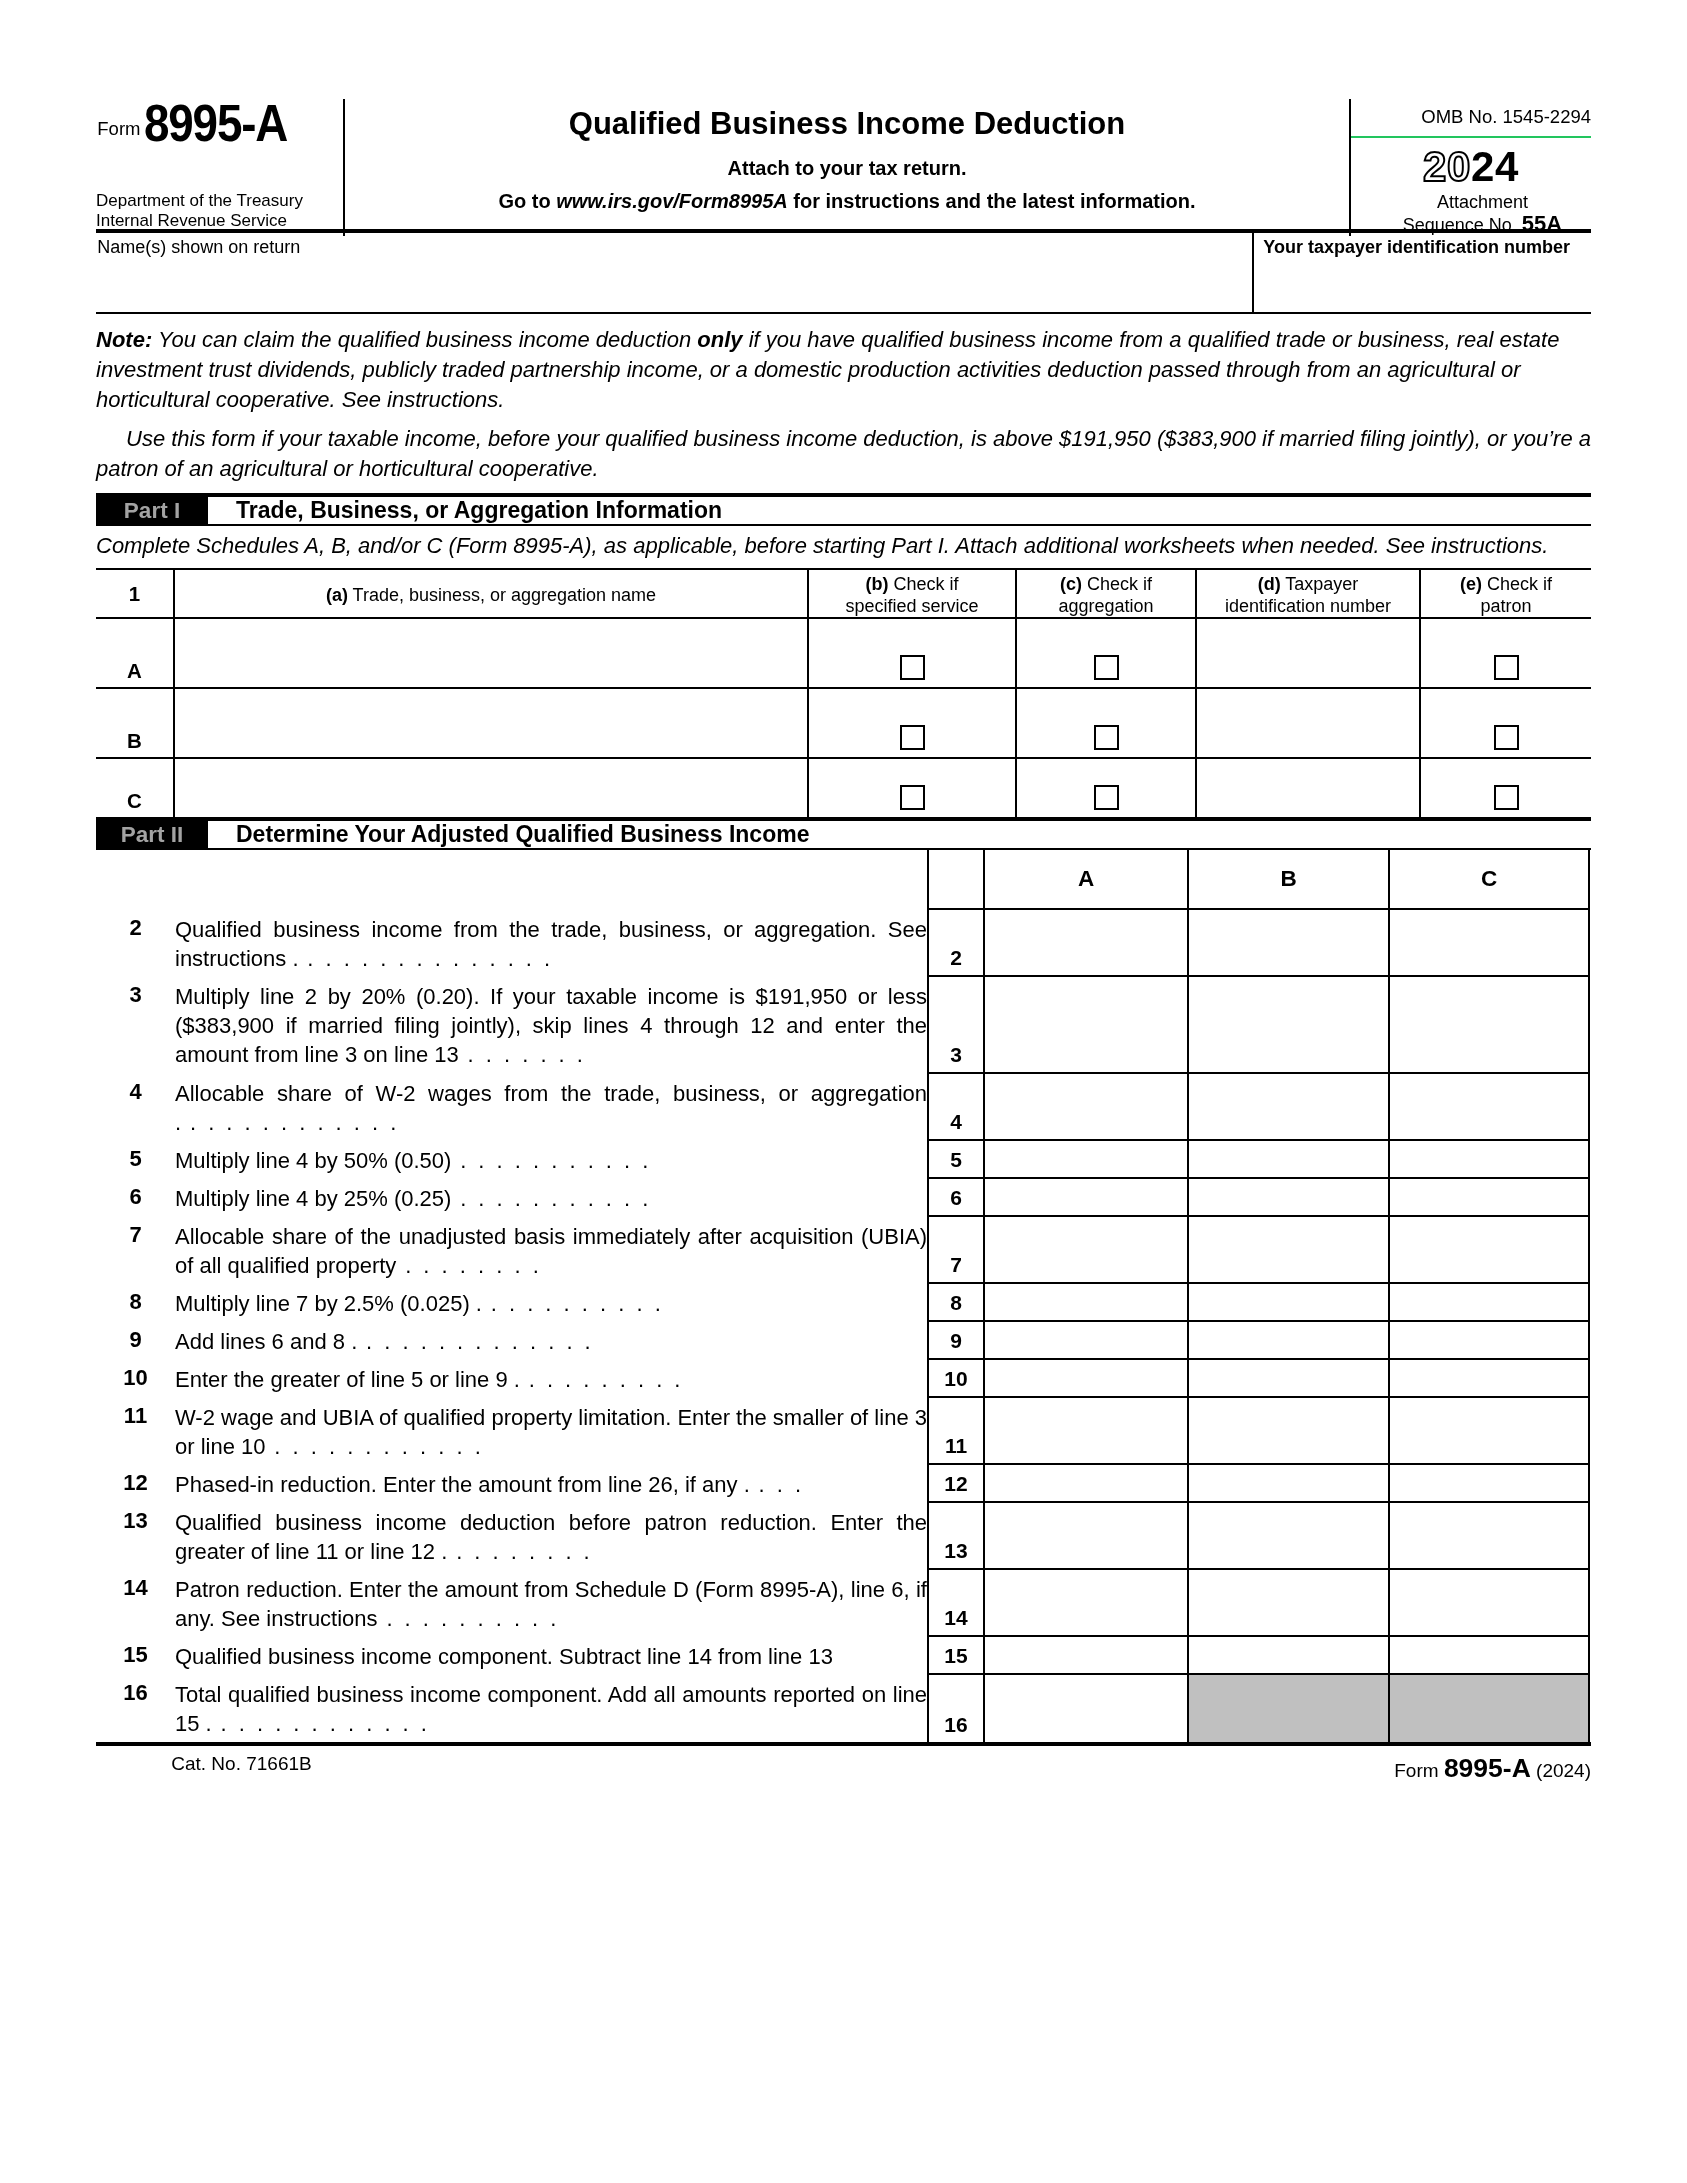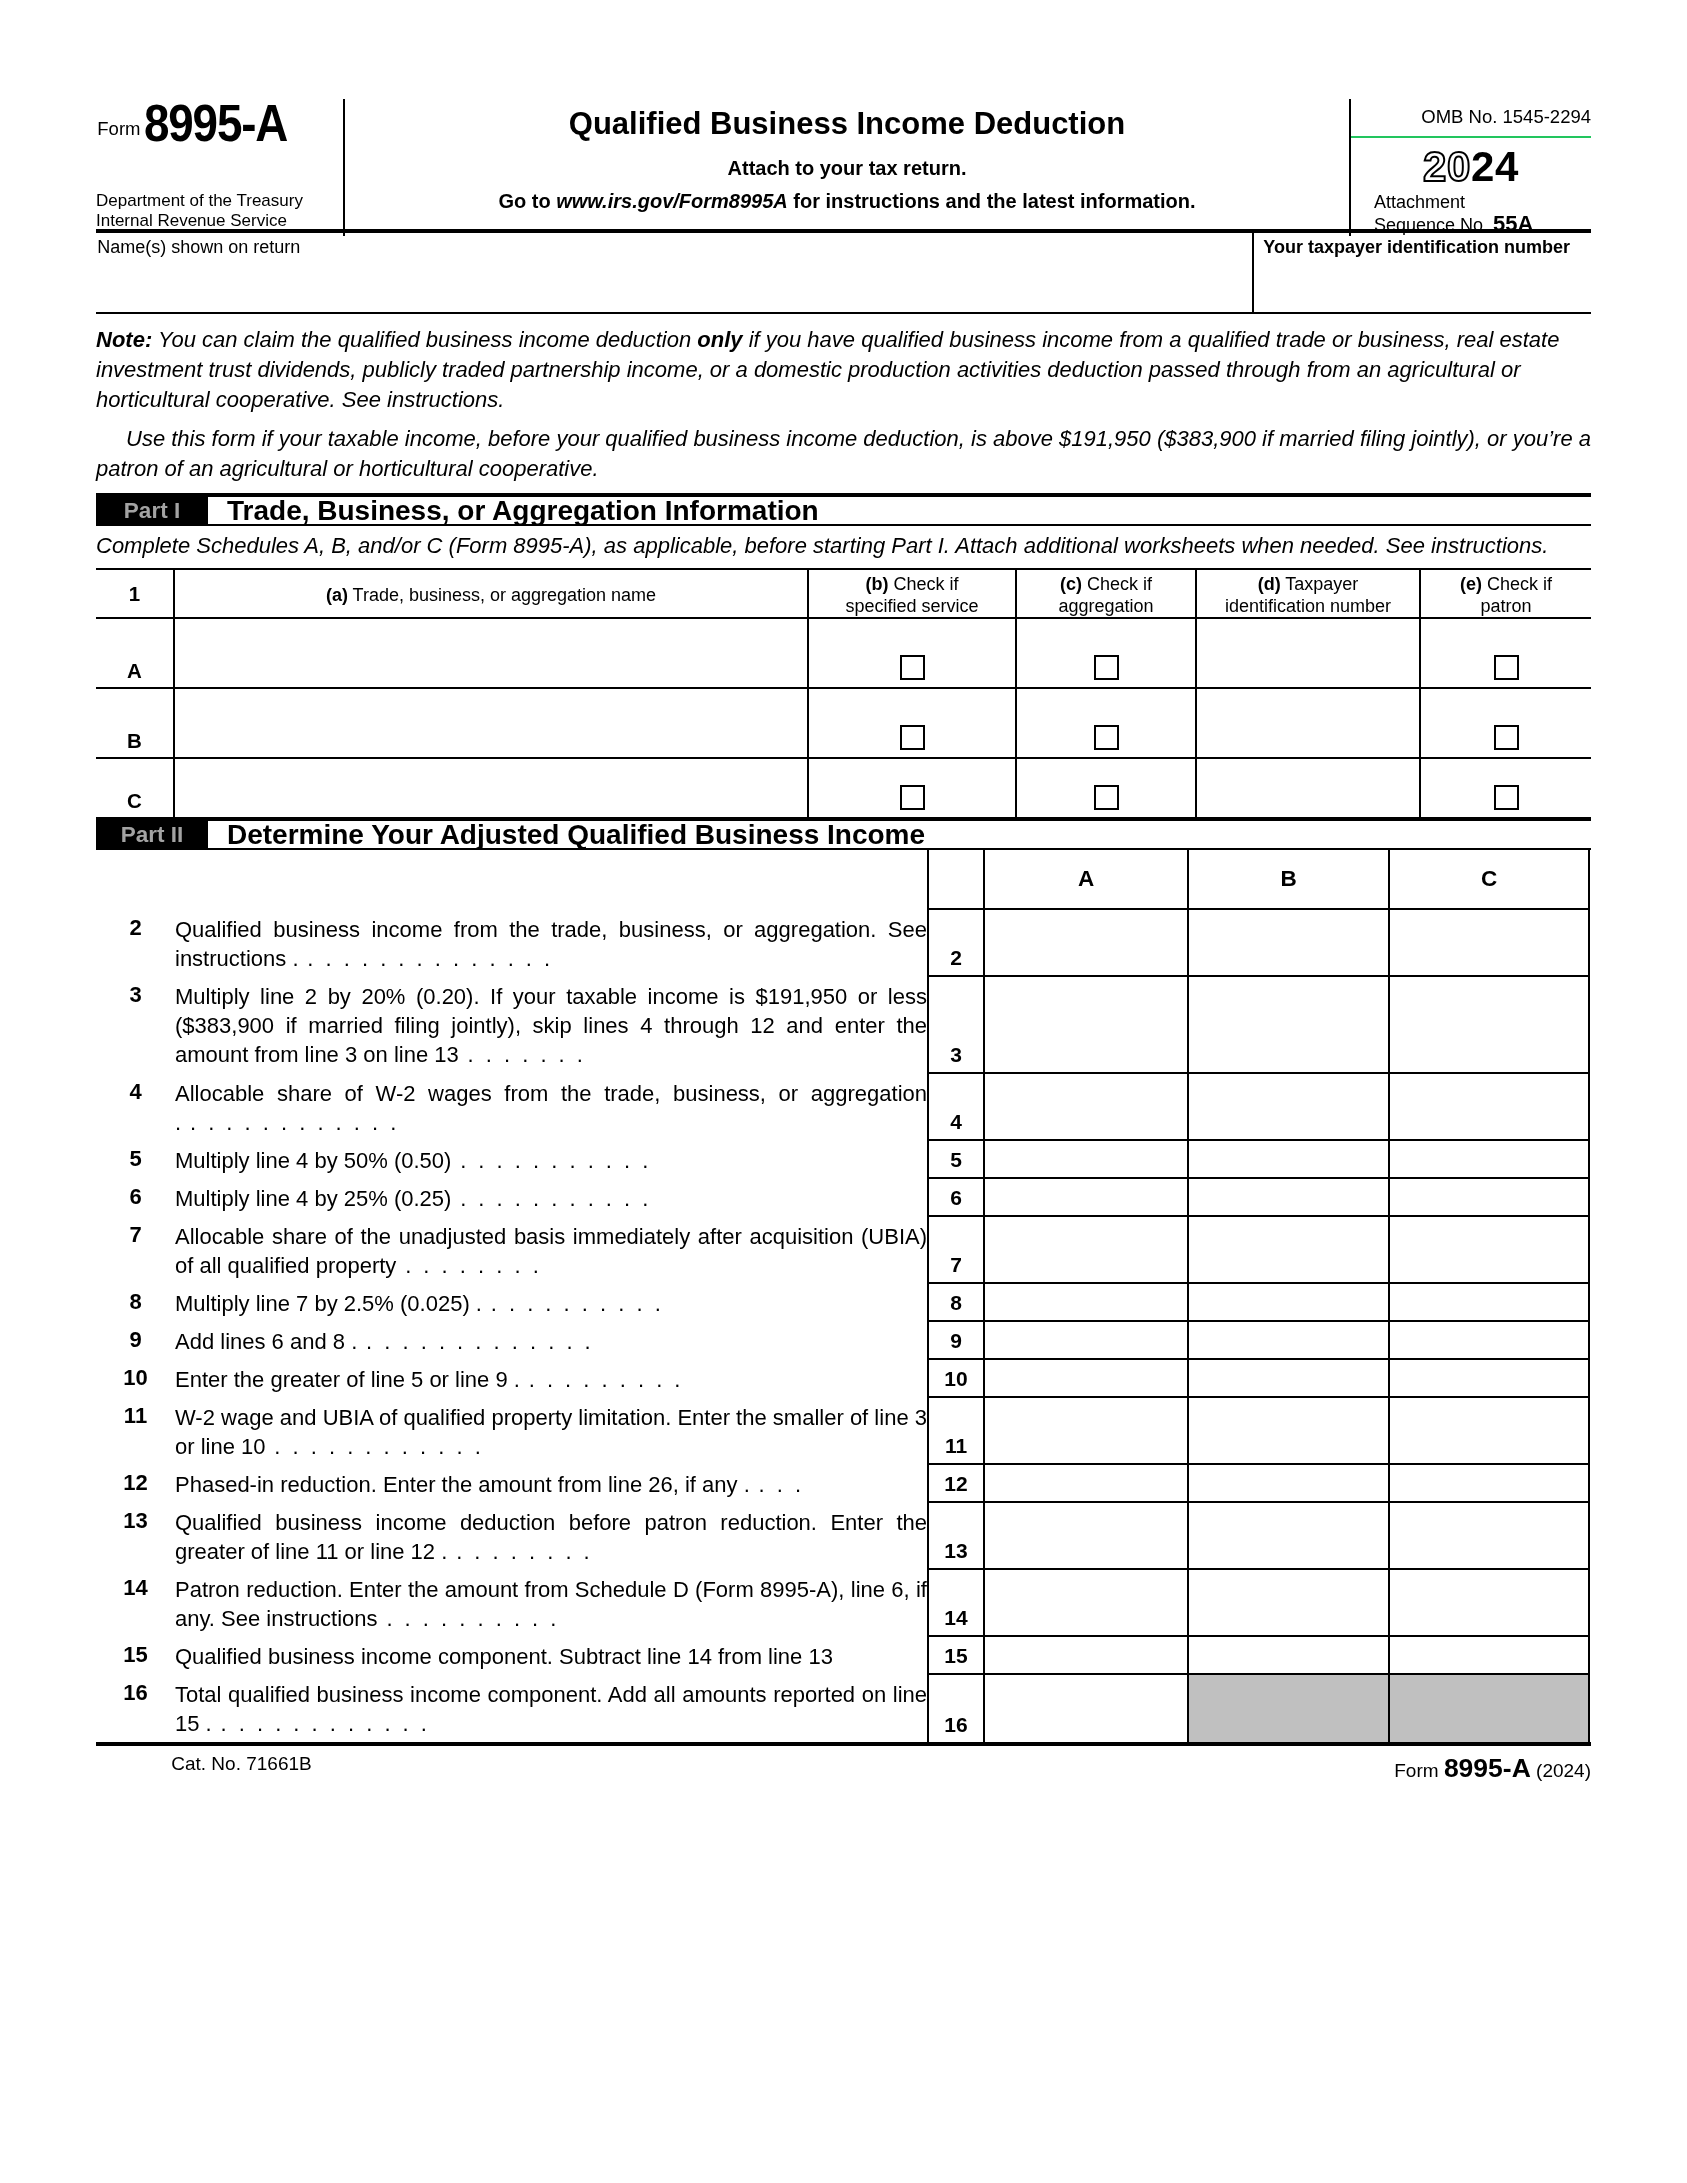--- a/index.html
+++ b/index.html
@@ -20,37 +20,37 @@
   .dept { font-size:17px; line-height:20.5px; }
   .h-center { border-right:2px solid #000; text-align:center; padding-top:6.6px; }
   .h-title { font-size:31px; font-weight:bold; }
   .h-attach { font-size:20px; font-weight:bold; margin-top:15px; }
   .h-goto { font-size:20px; font-weight:bold; margin-top:10.6px; }
   .h-goto .url { font-style:italic; }
   .h-right { display:flex; flex-direction:column; }
   .omb { font-size:18.5px; text-align:right; padding:6.6px 0 8px; border-bottom:2px solid #22c55e; }
   .year { text-align:center; font-size:42px; font-weight:bold; line-height:49px; margin-top:4px; letter-spacing:0.7px; }
   .year .outline { color:#fff; -webkit-text-stroke:2px #000; }
-  .attach-seq { font-size:18px; line-height:21px; padding-left:23px; margin-top:1.3px; }
+  .attach-seq { font-size:18px; line-height:21px; padding-left:23px; margin-top:1.3px;text-align:center; }
   .seq-val { font-weight:bold; font-size:22px; }
 
   
   .name-row { display:grid; grid-template-columns:1156px 339px; height:81px; border-bottom:2px solid #000; }
   .name-cell { font-size:18px; padding:4px 0 0 1.3px; }
   .tin-cell { border-left:2px solid #000; font-size:18px; font-weight:bold; padding:4px 0 0 9.3px; }
 
   
   .note-para { font-size:22px; line-height:30px; font-style:italic; margin-top:10.6px; }
   .note-para b { font-style:italic; }
   .use-para { font-size:22px; line-height:30px; font-style:italic; margin-top:9.3px; text-indent:30px; }
 
   
   .part-bar { border-top:4px solid #000; border-bottom:2px solid #000; height:33px; display:flex; align-items:stretch; }
   .part-label { background:#000; color:#a3a3a3; width:112px; font-weight:bold; font-size:22.5px; display:flex; align-items:center; justify-content:center; }
-  .part-title { font-weight:bold; font-size:28px; display:flex; align-items:center; padding-left:19px; }
+  .part-title { font-weight:bold; font-size:23px; display:flex; align-items:center; padding-left:28px; }
   .mt14 { margin-top:9.3px; }
 
   .p1-instr { font-size:22px; line-height:30px; font-style:italic; margin:5.3px 0 6.6px; }
 
   
   .t1 { display:grid; grid-template-columns:79px 634px 208px 180px 224px 170px; border-top:2px solid #000; }
   .t1 .hc { border-bottom:2px solid #000; font-size:18px; line-height:22px; text-align:center; padding-top:3.3px; }
   .t1 .vr { border-right:2px solid #000; }
   .t1 .hnum { font-weight:bold; font-size:20.5px; display:flex; justify-content:center; align-items:center; border-bottom:2px solid #000; }
   .t1 .hc.single { display:flex; align-items:center; justify-content:center; }

